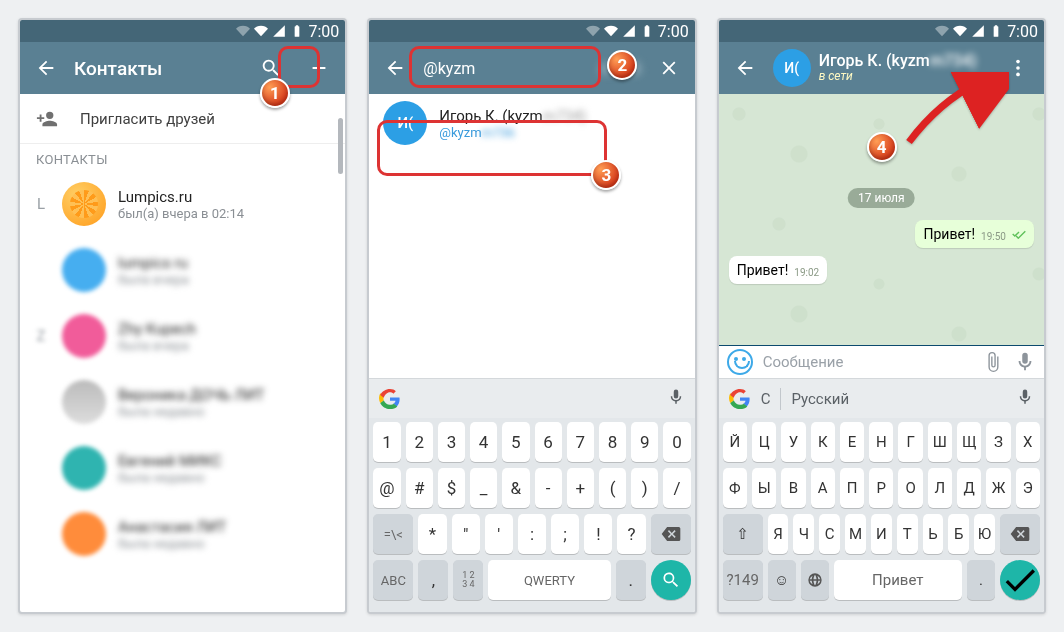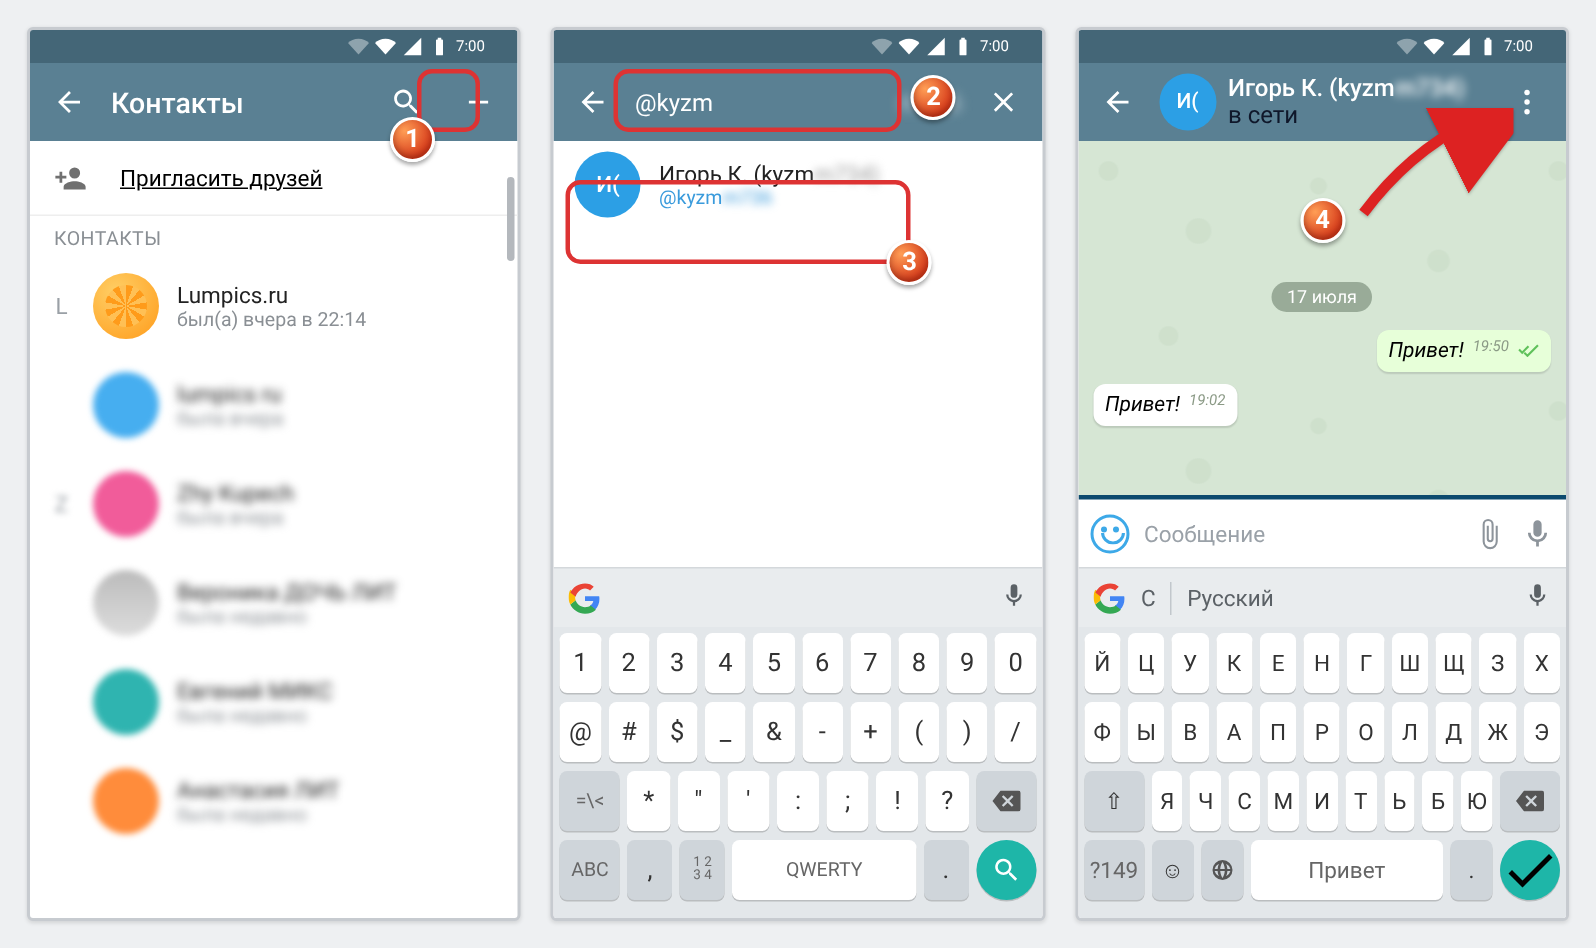--- a/index.html
+++ b/index.html
@@ -5,21 +5,21 @@
   * { box-sizing: border-box; margin: 0; padding: 0; font-family: Roboto, Arial, sans-serif; }
   body { background: #eef0f2; padding: 18px; display: flex; gap: 20px; }
   .phone {
     width: 330px; height: 596px; border: 2px solid #c7cbd0; border-radius: 4px;
     background: #fff; position: relative; overflow: hidden; box-shadow: 0 1px 3px rgba(0,0,0,.12);
     display: flex; flex-direction: column;
   }
   
   .statusbar {
     height: 22px; background: #446677; color: #fff; display: flex;
-    justify-content: flex-end; align-items: center; padding: 0 22px; font-size: 10px; gap: 4px;
+    justify-content: flex-end; align-items: center; padding: 0 6px; font-size: 16px; gap: 4px;
   }
   .statusbar svg { width: 14px; height: 14px; fill: #fff; }
   
   .header {
     height: 52px; background: #5a8093; color: #fff; display: flex; align-items: center;
     padding: 0 6px; gap: 8px; position: relative;
   }
   .header .ico-btn { width: 40px; height: 40px; display:flex; align-items:center; justify-content:center; cursor:pointer;}
   .header .ico-btn svg { width: 22px; height: 22px; fill: #fff; }
   .header .title { font-size: 19px; font-weight: 500; flex: 1; }
@@ -27,21 +27,21 @@
   .header .search-box { flex: 1; display:flex; align-items:center; }
   .header .search-box input {
     background: transparent; border: none; color:#fff; font-size:16px; outline:none; width:100%;
   }
   .header .search-box input::placeholder { color: rgba(255,255,255,.7); }
   
   .invite-row {
     height: 50px; display:flex; align-items:center; gap:22px; padding:0 16px; border-bottom:1px solid #eee;
   }
   .invite-row svg { width:22px; height:22px; fill:#707070; }
-  .invite-row span { color:#000000; font-size:15px;text-decoration:underline; }
+  .invite-row span { color:#404040; font-size:15px; }
   .section-label { padding: 8px 16px 4px; font-size: 13px; color:#8a8f94; letter-spacing:.3px; }
   .contact { display:flex; align-items:center; height:66px; padding:0 12px; gap:12px; }
   .letter { width:18px; text-align:center; color:#9aa0a6; font-size:15px; }
   .avatar { width:44px; height:44px; border-radius:50%; display:flex; align-items:center; justify-content:center; color:#fff; font-size:16px; font-weight:500;}
   .contact .info .name { font-size:15px; color:#222; }
   .contact .info .sub  { font-size:13px; color:#8a8f94; }
   .blur .name, .blur .sub { filter: blur(3px); }
   .avatar.orange { background: radial-gradient(circle at 35% 30%, #ffcf66, #ff9b1a); position:relative;}
   .avatar.orange::before{content:"";position:absolute;inset:8px;border-radius:50%;background:repeating-conic-gradient(#ff9b1a 0 20deg,#ffc055 20deg 40deg);}
   .avatar.blue { background:#46aef0; filter:blur(2px);}
@@ -79,43 +79,43 @@
   .key.go { background:#1eb6a8; color:#fff; border-radius:50%; width:40px; flex:0 0 40px;}
   .key.go svg{width:20px;height:20px;fill:#fff;}
   .key.wide { flex:3; }
   .key.send { background:#1eb6a8; color:#fff; border-radius:50%; width:40px; flex:0 0 40px;}
   .key.sp { flex:0 0 40px; }
   .ru .key { font-size:15px; }
   
   .chat-header .ava { width:38px;height:38px;border-radius:50%;background:#2c9fe5;display:flex;align-items:center;justify-content:center;color:#fff;font-size:14px;font-weight:500;}
   .chat-header .ct { display:flex;flex-direction:column;line-height:1.15;}
   .chat-header .ct .nm { font-size:16px; font-weight:500;}
-  .chat-header .ct .st { font-size:16px; color:#0f172a;}
+  .chat-header .ct .st { font-size:12px; color:#fef9c3;font-style:italic;}
   .chat-header .blurpart{filter:blur(3px);}
   .chat-bg { flex:1; background:#d6e6d4; position:relative; overflow:hidden;}
   .chat-bg::before{
     content:""; position:absolute; inset:0; opacity:.22;
     background-image: radial-gradient(circle at 20px 20px,#b6ccb3 6px,transparent 7px),
                       radial-gradient(circle at 80px 60px,#b6ccb3 8px,transparent 9px),
                       radial-gradient(circle at 160px 30px,#b6ccb3 5px,transparent 6px),
                       radial-gradient(circle at 240px 80px,#b6ccb3 7px,transparent 8px),
                       radial-gradient(circle at 60px 130px,#b6ccb3 6px,transparent 7px);
     background-size: 300px 160px;
   }
   .date-pill {
     position:absolute; left:50%; transform:translateX(-50%); top:94px;
     background:rgba(120,140,120,.65); color:#fff; font-size:12px; padding:3px 10px; border-radius:12px;
   }
-  .msg { position:absolute; padding:6px 8px; border-radius:8px; font-size:14px; display:flex; gap:6px; box-shadow:0 1px 1px rgba(0,0,0,.12);font-style:italic;}
+  .msg { position:absolute; padding:6px 8px; border-radius:8px; font-size:14px; display:flex; align-items:flex-end; gap:6px; box-shadow:0 1px 1px rgba(0,0,0,.12);}
   .msg .time{ font-size:10px; color:#8b9a86; }
   .msg.out { right:10px; top:126px; background:#e7ffd9; }
   .msg.out .ticks svg{width:14px;height:10px;fill:#5fc15a;}
   .msg.in  { left:10px; top:162px; background:#fff; }
   .composer {
-    height:48px; background:#fff; display:flex; align-items:center; padding:0 8px; gap:10px; border-top:3px solid #0c4a6e;
+    height:33px; background:#fff; display:flex; align-items:center; padding:0 8px; gap:10px; border-top:1px solid #0c4a6e;
   }
   .composer svg{ width:22px;height:22px; fill:#8d949b;}
   .composer input{ flex:1; border:none; outline:none; font-size:15px; color:#555; }
   .composer input::placeholder{color:#9aa1a8;}
   .composer .smile{width:26px;height:26px;border:2px solid #3da9e8;border-radius:50%;position:relative;}
   .composer .smile::before{content:"";position:absolute;width:4px;height:4px;background:#3da9e8;border-radius:50%;top:6px;left:5px;box-shadow:8px 0 #3da9e8;}
   .composer .smile::after{content:"";position:absolute;width:12px;height:6px;border:2px solid #3da9e8;border-top:none;border-radius:0 0 12px 12px;bottom:4px;left:5px;}
   
   .badge {
     position:absolute; width:30px; height:30px; border-radius:50%;
@@ -174,21 +174,21 @@
         <path d="M15 12a4 4 0 1 0-4-4 4 4 0 0 0 4 4zm-9-2V7H4v3H1v2h3v3h2v-3h3v-2zm9 4c-2.7 0-8 1.3-8 4v2h16v-2c0-2.7-5.3-4-8-4z"></path>
       </svg>
     <span>Пригласить друзей</span>
   </div>
   <div class="section-label">КОНТАКТЫ</div>
   <div class="contact">
     <div class="letter">L</div>
     <div class="avatar orange"></div>
     <div class="info">
       <div class="name">Lumpics.ru</div>
-      <div class="sub">был(а) вчера в 22:14</div>
+      <div class="sub">был(а) вчера в 02:14</div>
     </div>
   </div>
   <div class="contact blur">
       <div class="letter"></div>
       <div class="avatar blue"></div>
       <div class="info">
         <div class="name">lumpics ru</div>
         <div class="sub">былa вчера</div>
       </div>
     </div>

